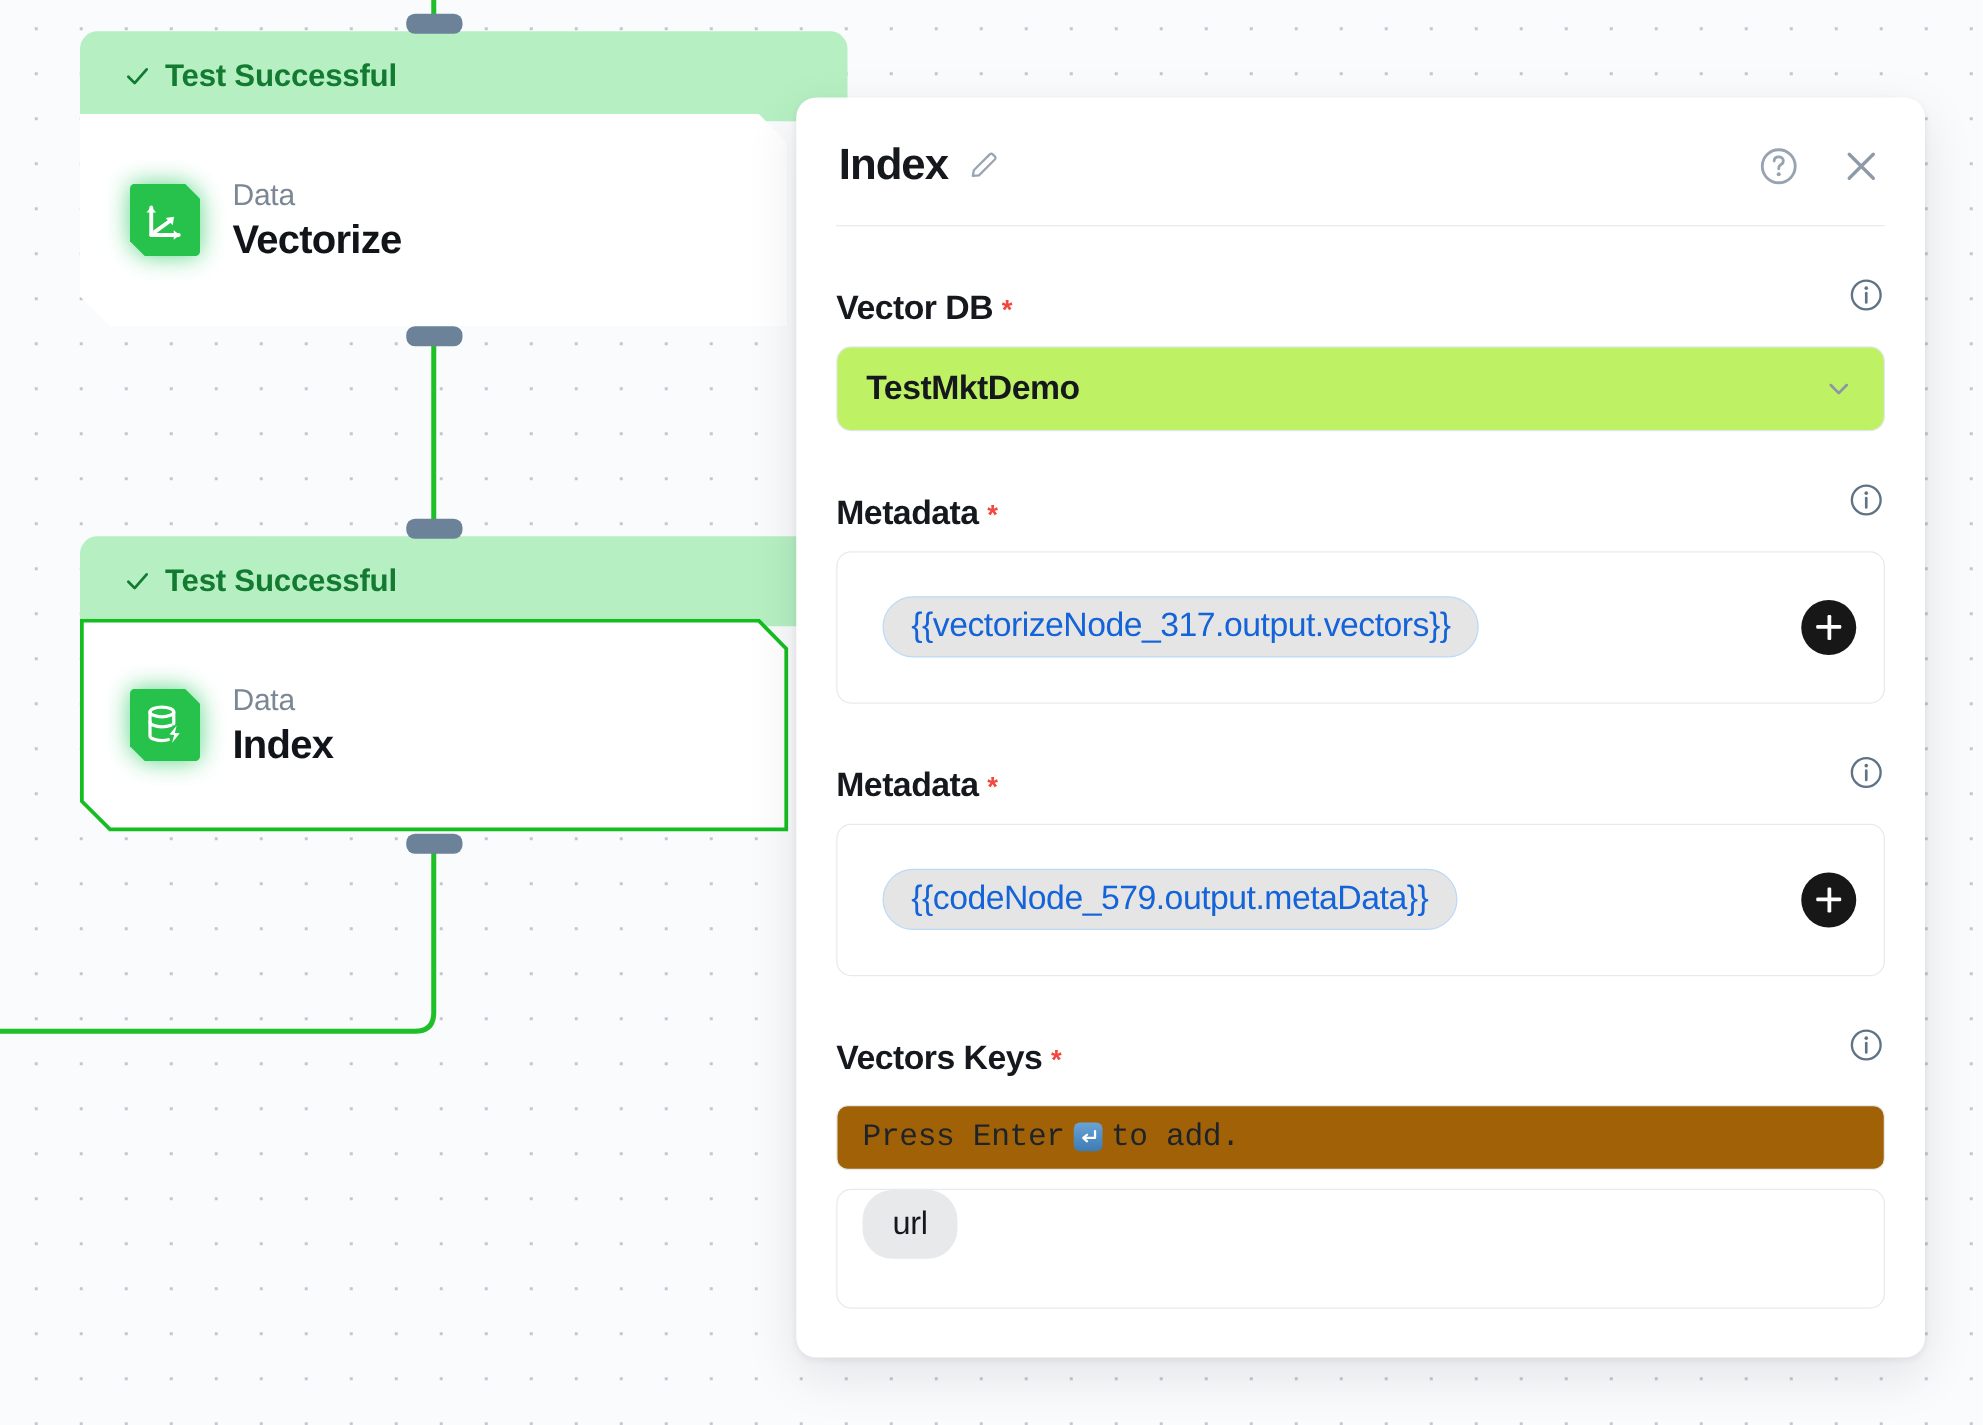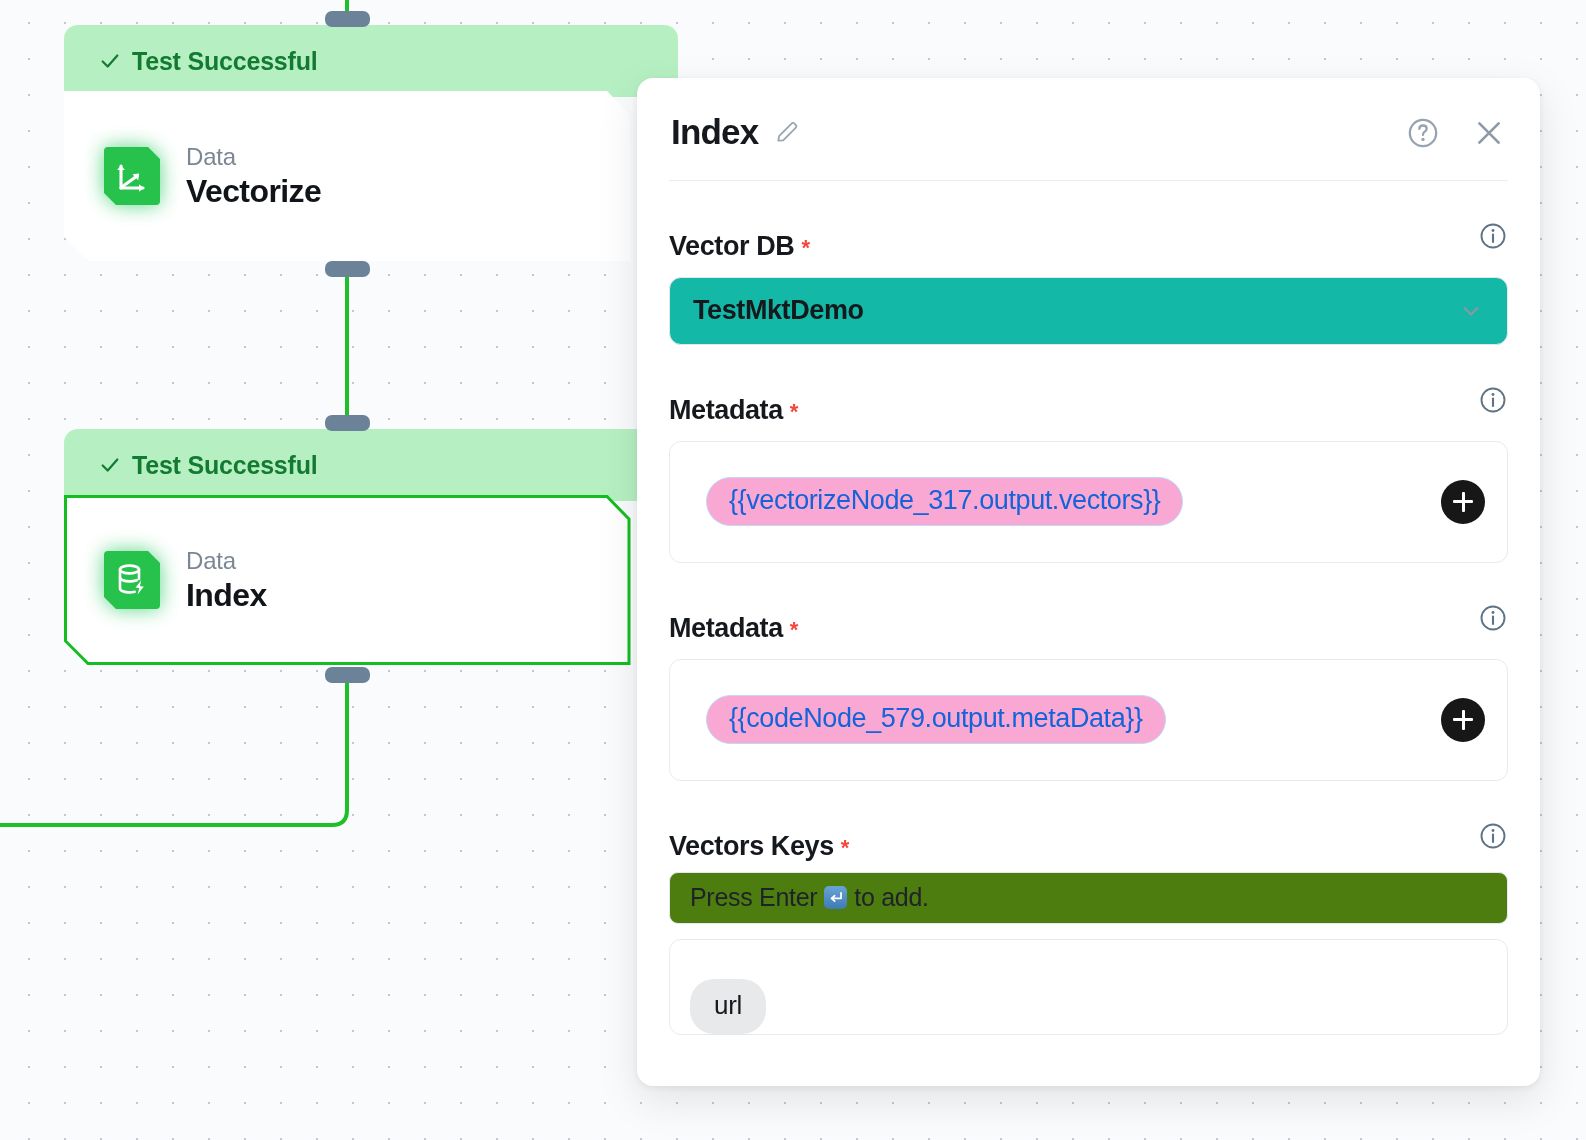--- a/index.html
+++ b/index.html
@@ -181,21 +181,21 @@
     gap: 7px;
     margin-top: 20px;
   }
   .req { color: #f4463c; font-size: 22px; font-weight: 700; line-height: 1; }
 
   .select-box {
     margin-top: 15px;
     height: 68px;
     border: 1px solid #e4e7ea;
     border-radius: 12px;
-    background: #14b8a6;
+    background: #bef264;
     display: flex;
     align-items: center;
     padding: 0 22px 0 23px;
     justify-content: space-between;
     cursor: pointer;
   }
   .select-value {
     font-size: 27px;
     color: #15181c;
     font-weight: 600;
@@ -209,21 +209,21 @@
     border-radius: 12px;
     background: #fff;
     display: flex;
     align-items: center;
     padding: 0 22px 0 36px;
     justify-content: space-between;
     gap: 16px;
   }
   .token-chip {
     border: 1px solid #bcd9f7;
-    background: #f9a8d4;
+    background: #e5e5e5;
     border-radius: 30px;
     padding: 7px 22px 9px 22px;
     font-size: 27px;
     color: #1463d8;
     letter-spacing: -0.4px;
     white-space: nowrap;
     cursor: pointer;
   }
   .plus-btn {
     width: 44px; height: 44px;
@@ -236,29 +236,30 @@
   .plus-btn::before, .plus-btn::after {
     content: "";
     position: absolute;
     background: #fff;
     border-radius: 1px;
   }
   .plus-btn::before { left: 12px; right: 12px; top: 20.5px; height: 3px; }
   .plus-btn::after { top: 12px; bottom: 12px; left: 20.5px; width: 3px; }
 
   .enter-input {
-    margin-top: 10px;
+    margin-top: 22px;
     height: 52px;
     border: 1px solid #e7eaed;
     border-radius: 9px;
-    background: #4d7c0f;
+    background: #a16207;
     display: flex;
     align-items: center;
     padding: 0 20px;
     cursor: text;
+    font-family: Liberation Mono, monospace;
   }
   .enter-placeholder {
     font-size: 25px;
     color: #1e2329;
     letter-spacing: -0.3px;
     display: flex;
     align-items: center;
     gap: 7px;
   }
   .enter-key {
@@ -273,21 +274,21 @@
   }
   .enter-key svg { display: block; }
 
   .chips-box {
     margin-top: 15px;
     height: 96px;
     border: 1px solid #e7eaed;
     border-radius: 12px;
     background: #fff;
     display: flex;
-    align-items: flex-end;
+    align-items: flex-start;
     padding: 0 20px;
   }
   .key-chip {
     background: #e8e9eb;
     border-radius: 24px;
     padding: 11px 24px 13px 24px;
     font-size: 26px;
     color: #15181c;
     letter-spacing: -0.3px;
     cursor: pointer;

